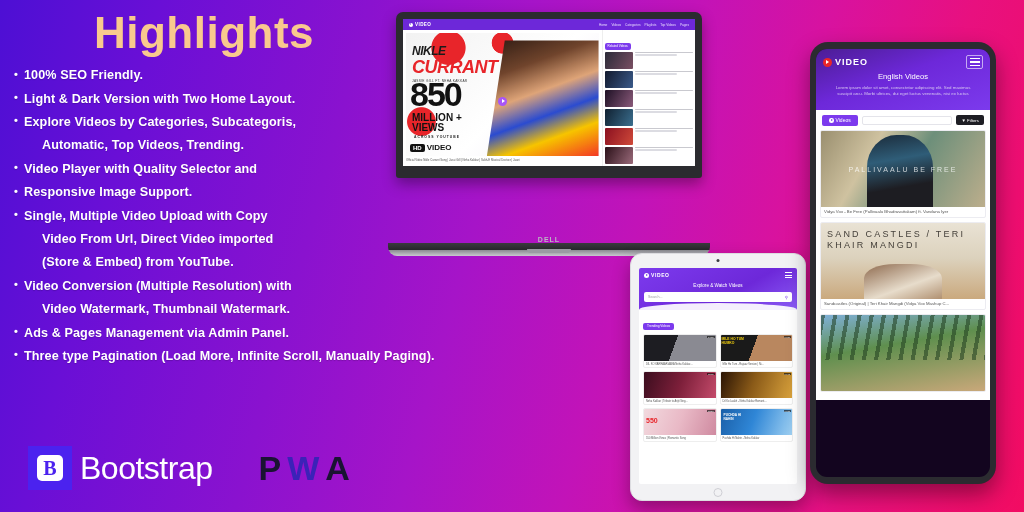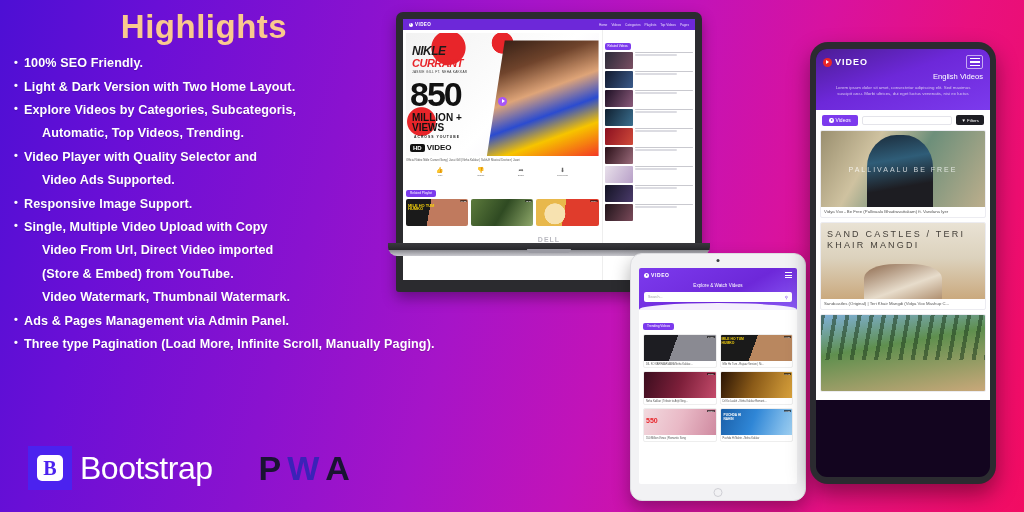--- a/index.html
+++ b/index.html
@@ -8,21 +8,21 @@
     font-family:"Liberation Sans", sans-serif;
     background:linear-gradient(105deg,
        #4d0fd4 0%, #6a0fd6 14%, #8a12cf 32%, #a614c8 46%,
        #c213b8 60%, #d8129f 72%, #e8107f 84%, #f20c62 100%);
     position:relative;
   }
 
   
   .left { position:absolute; left:0; top:0; width:420px; height:512px; padding:8px 0 0 14px; }
   .title {
-    font-size:33px; font-weight:700; color:#f9c98e; text-align:center;
+    font-size:44px; font-weight:700; color:#f9c98e; text-align:center;
     width:380px; letter-spacing:.5px; margin-bottom:6px;
   }
   .feature-list { list-style:none; }
   .feature-list li {
     color:#ffffff; font-size:12.6px; font-weight:700; line-height:1.05;
     padding:5.1px 0 5.1px 10px; position:relative; letter-spacing:.1px;
     text-shadow:0 1px 1px rgba(0,0,0,.18);
     white-space:nowrap;
   }
   .feature-list li.bullet::before {
@@ -48,21 +48,21 @@
   }
   .bs-text { font-size:32px; font-weight:400; color:#ffffff; letter-spacing:-.5px; }
   .pwa-mark { font-size:34px; font-weight:800; letter-spacing:-2px; display:flex; align-items:baseline; }
   .pwa-p { color:#1a1333; }
   .pwa-w { color:#3b22b8; }
   .pwa-a { color:#1a1333; }
 
   
   .laptop { position:absolute; left:388px; top:12px; width:322px; height:248px; }
   .laptop-lid {
-    position:absolute; left:8px; top:0; width:306px; height:280px;
+    position:absolute; left:8px; top:0; width:306px; height:166px;
     background:#2b2b2f; border-radius:7px 7px 3px 3px; padding:7px 7px 12px 7px;
     box-shadow:0 6px 14px rgba(0,0,0,.35);
   }
   .laptop-screen { width:100%; height:100%; background:#fff; overflow:hidden; position:relative; }
   .laptop-base {
     position:absolute; left:0; bottom:4px; width:322px; height:13px;
     background:linear-gradient(180deg,#3a3a3e 0%, #26262a 55%, #8c8c92 56%, #c9c9cf 100%);
     border-radius:0 0 9px 9px;
   }
   .laptop-notch { position:absolute; left:50%; transform:translateX(-50%); bottom:3px; width:44px; height:4px; background:#9a9aa2; border-radius:0 0 4px 4px; }
@@ -88,21 +88,21 @@
     position:relative; overflow:hidden;
   }
   .player .ppl {
     position:absolute; right:0; top:6%; width:58%; height:94%;
     background:linear-gradient(160deg,#2b1b14 0%, #6b4530 25%, #d8a57f 45%, #2f4bbf 62%, #f0c417 78%, #e03c2c 100%);
     clip-path:polygon(16% 0,100% 0,100% 100%,0 100%);
     filter:saturate(1.15);
   }
   .player .ttl { position:absolute; left:6px; top:8px; }
   .ttl .nikle { font-size:12px; font-weight:800; color:#1b1b1b; font-style:italic; letter-spacing:-.5px; }
-  .ttl .currant { font-size:11px; font-weight:800; color:#e8252a; font-style:italic; letter-spacing:-.5px; display:block; margin-top:-2px;}
+  .ttl .currant { font-size:18px; font-weight:800; color:#e8252a; font-style:italic; letter-spacing:-.5px; display:block; margin-top:-2px;}
   .ttl .credit { font-size:3.2px; color:#333; letter-spacing:.3px; margin-top:1px; }
   .player .big { position:absolute; left:4px; top:48px; font-size:34px; font-weight:800; color:#111; line-height:.8; letter-spacing:-2px; }
   .player .mv { position:absolute; left:6px; top:80px; font-size:10px; font-weight:800; color:#111; line-height:.95; }
   .player .across { position:absolute; left:8px; top:102px; font-size:3.4px; color:#222; letter-spacing:1px; font-weight:700; }
   .player .hd { position:absolute; left:4px; bottom:4px; display:flex; align-items:center; gap:2px; }
   .hd .badge { background:#111; color:#fff; font-size:6px; font-weight:700; padding:1px 3px; border-radius:2px; }
   .hd .word { color:#111; font-size:8px; font-weight:700; }
   .player .playbtn { position:absolute; left:48%; top:52%; width:9px; height:9px; border-radius:50%; background:#a855f7; }
   .player .playbtn::after { content:""; position:absolute; left:3.4px; top:2.3px; border-left:3px solid #fff; border-top:2.2px solid transparent; border-bottom:2.2px solid transparent; }
   .vid-meta { font-size:2.8px; color:#555; margin-top:2px; }
@@ -180,21 +180,21 @@
   .p-logo .dot::after { content:""; position:absolute; left:3px; top:2px; border-left:3.6px solid #fff; border-top:2.4px solid transparent; border-bottom:2.4px solid transparent; }
   .p-burger { width:17px; height:14px; border:1px solid rgba(255,255,255,.6); border-radius:2px; display:flex; flex-direction:column; justify-content:center; align-items:center; gap:2px; }
   .p-burger i { width:10px; height:1.4px; background:#fff; display:block; }
   .p-banner {
     margin:10px 12px 6px; height:48px; border-radius:3px;
     background:linear-gradient(115deg,#2a1157 0%, #5b23c4 35%, #2e7fd6 62%, #0e2b6b 100%);
     position:relative; overflow:hidden; border:1px solid rgba(255,255,255,.25);
   }
   .p-banner .figure { position:absolute; left:6%; top:8%; width:40%; height:84%; background:linear-gradient(160deg,#1a0d3a,#4527a0 60%,#7e57c2); border-radius:40% 40% 10% 10%; filter:blur(.3px); }
   .p-banner .ow { position:absolute; right:7%; top:16%; color:#eaf6ff; font-size:12px; font-weight:800; font-style:italic; line-height:.95; text-align:center; text-shadow:0 0 5px rgba(120,200,255,.8); }
-  .p-cat { text-align:right; color:#fff; font-size:7.6px; margin:3px 0 4px; }
+  .p-cat { text-align:center; color:#fff; font-size:7.6px; margin:3px 0 4px; }
   .p-lorem { color:#d7c7f0; font-size:4.4px; line-height:1.45; text-align:center; padding:0 7px 2px; }
   .p-tabs { display:flex; align-items:center; gap:4px; padding:5px 6px 4px; background:#fff; }
   .p-tab { background:#7c3aed; color:#fff; font-size:5px; padding:2.5px 7px; border-radius:2px; display:flex; align-items:center; gap:2px; }
   .p-tab .ci { width:4.5px; height:4.5px; border-radius:50%; background:#fff; position:relative; }
   .p-tab .ci::after { content:""; position:absolute; left:1.5px; top:1px; border-left:2px solid #7c3aed; border-top:1.2px solid transparent; border-bottom:1.2px solid transparent; }
   .p-spacer { flex:1; height:9px; border:1px solid #e4e4ea; border-radius:2px; }
   .p-filter { background:#1e1e24; color:#fff; font-size:4.4px; padding:2.5px 5px; border-radius:2px; }
   .p-list { background:#fff; padding:0 4px 4px; }
   .p-card { border:1px solid #ececf1; border-radius:2px; margin-bottom:4px; overflow:hidden; }
   .p-thumb { height:76px; position:relative; overflow:hidden; }
@@ -212,25 +212,25 @@
 <body>
 
 <div class="left">
   <div class="title">Highlights</div>
   <ul class="feature-list">
     <li class="bullet"><span>100% SEO Friendly.</span></li>
     <li class="bullet"><span>Light &amp; Dark Version with Two Home Layout.</span></li>
     <li class="bullet"><span>Explore Videos by Categories, Subcategoris,</span></li>
     <li class="cont"><span>Automatic, Top Videos,  Trending.</span></li>
     <li class="bullet"><span>Video Player with Quality Selector and</span></li>
-    <li class="cont"><span>Video Ads Supported.</span></li>
     <li class="bullet"><span>Responsive Image Support.</span></li>
     <li class="bullet"><span>Single, Multiple Video Upload with Copy</span></li>
     <li class="cont"><span>Video From Url, Direct Video imported</span></li>
     <li class="cont"><span>(Store &amp; Embed) from YouTube.</span></li>
+    <li class="bullet"><span>Video Conversion (Multiple Resolution) with</span></li>
     <li class="cont"><span>Video Watermark, Thumbnail Watermark.</span></li>
     <li class="bullet"><span>Ads &amp; Pages Management via Admin Panel.</span></li>
     <li class="bullet"><span>Three type Pagination (Load More, Infinite Scroll, Manually Paging).</span></li>
   </ul>
 </div>
 
 <div class="logos">
   <div class="logo">
     <span class="bs-mark">
       <span class="bs-inner">B</span>

